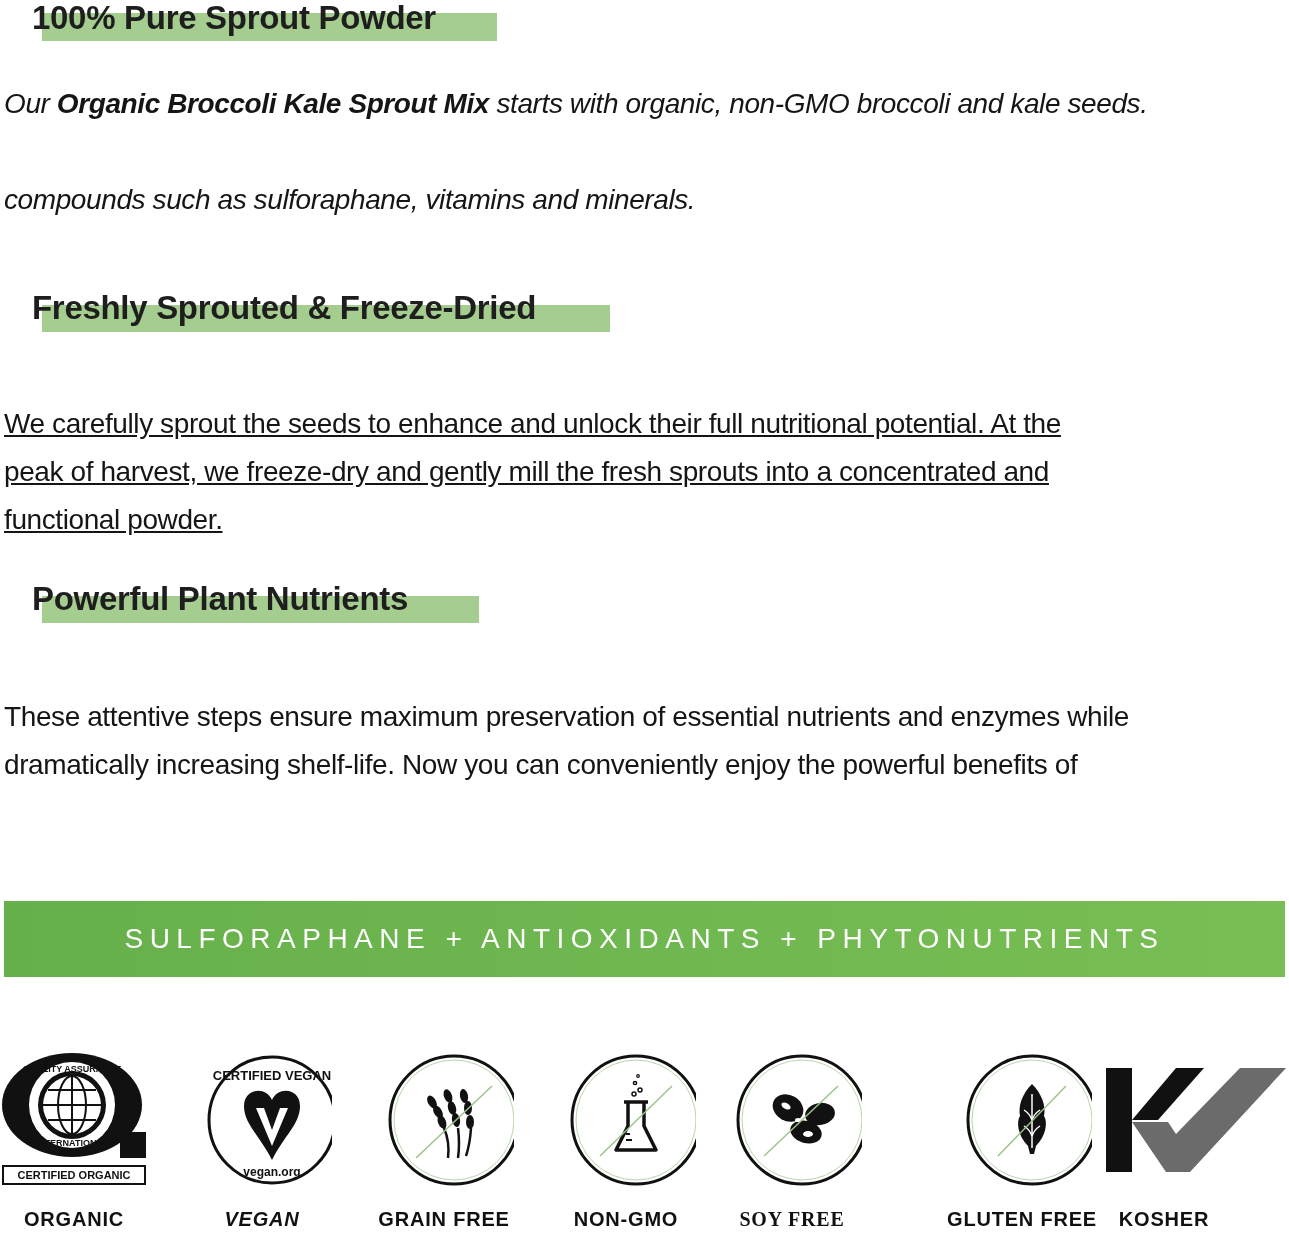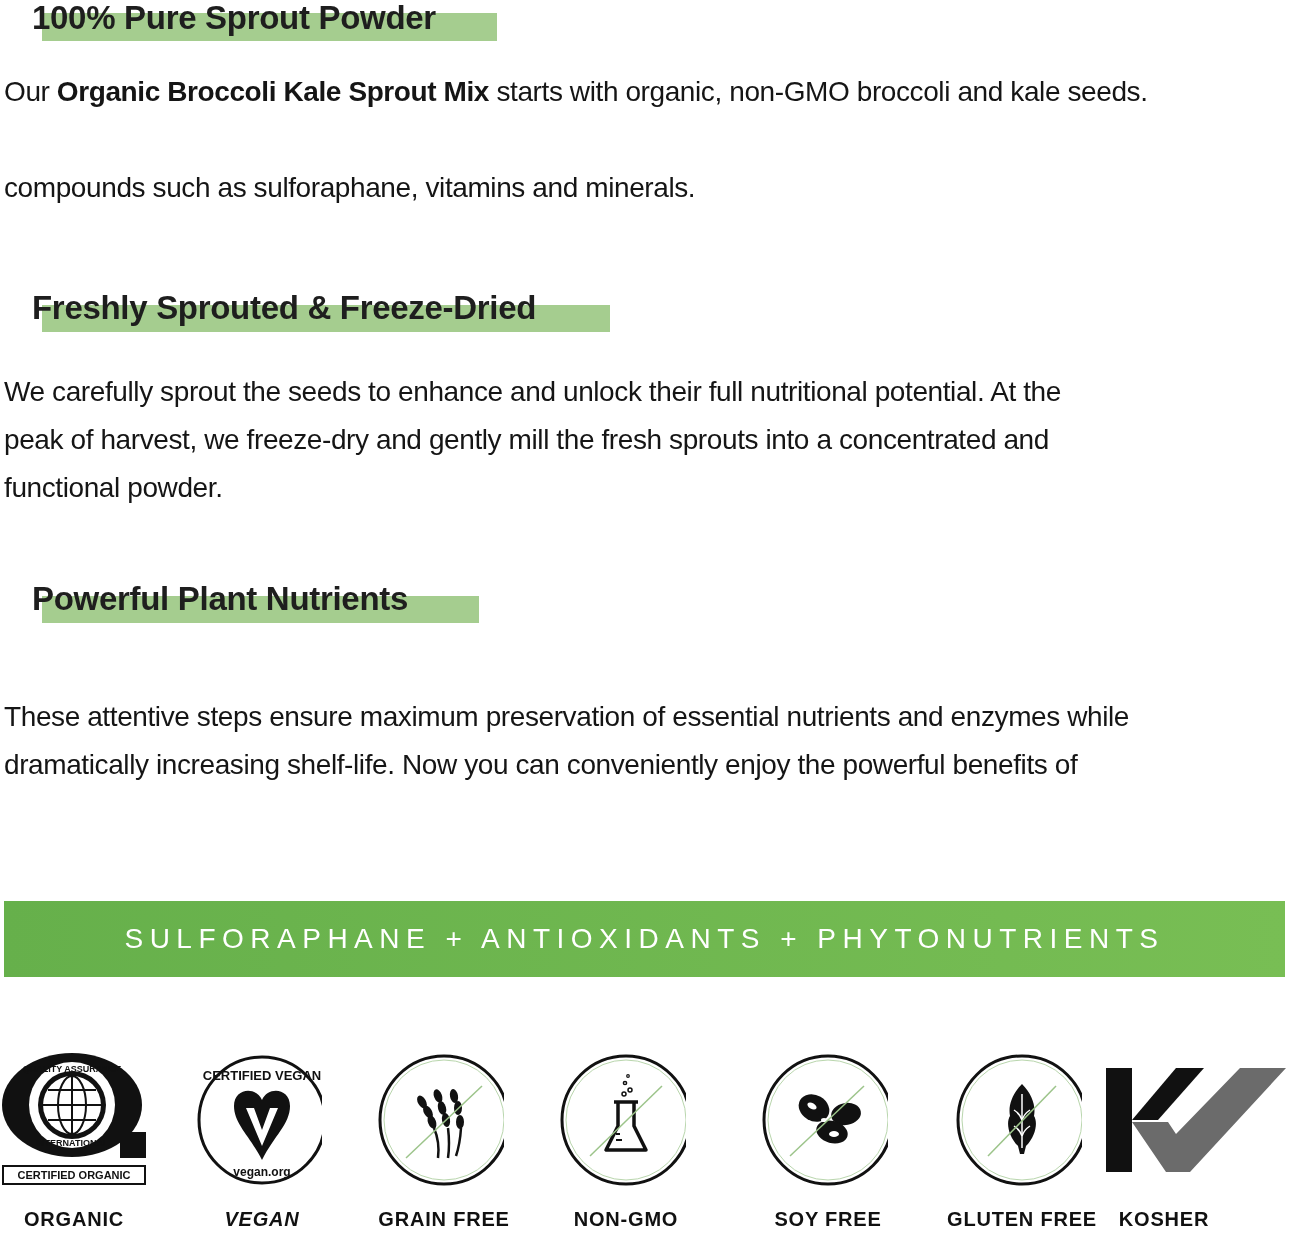--- a/index.html
+++ b/index.html
@@ -9,38 +9,38 @@
              font-size: 33px; line-height: 40px; color: #1e1e1e; letter-spacing: -0.3px; z-index: 2; white-space: nowrap; }
   .hl { position: absolute; background: #a5cd8f; z-index: 1; }
   .para { position: absolute; left: 4px; margin: 0; font-size: 28px; line-height: 48px;
           color: #151515; letter-spacing: -0.4px; width: 1285px; }
   .para b { font-weight: bold; }
   .banner { position: absolute; left: 4px; top: 901px; width: 1281px; height: 76px;
             background: linear-gradient(90deg, #66b04b 0%, #78be54 100%);
             display: flex; align-items: center; justify-content: center; }
   .banner span { color: #ffffff; font-size: 28px; letter-spacing: 6.5px; font-weight: normal; }
   .badge { position: absolute; top: 1050px; width: 160px; height: 180px; }
-  .badge .icon { position: absolute; left: 0; top: 0; width: 160px; height: 140px; display: flex; align-items: center; }
+  .badge .icon { position: absolute; left: 0; top: 0; width: 160px; height: 140px; display: flex; align-items: center; justify-content: center; }
   .badge .label { position: absolute; top: 158px; left: -30px; width: 220px; text-align: center;
                   font-weight: bold; font-size: 20px; letter-spacing: 0.8px; color: #111; }
 </style>
 </head>
 <body>
 
 <div class="hl" style="left:42px; top:13px; width:455px; height:28px;"></div>
 <h2 class="heading" style="top:-2px;">100% Pure Sprout Powder</h2>
-<p class="para" style="top:68px;">
+<p class="para" style="top:80px;font-style:italic;">
   <span>Our </span><b>Organic Broccoli Kale Sprout Mix</b><span> starts with organic, non-GMO broccoli and kale seeds.</span><br>
   <br>
   <span>compounds such as sulforaphane, vitamins and minerals.</span>
 </p>
 
 <div class="hl" style="left:42px; top:305px; width:568px; height:27px;"></div>
 <h2 class="heading" style="top:288px;">Freshly Sprouted &amp; Freeze-Dried</h2>
-<p class="para" style="top:368px;">
+<p class="para" style="top:400px;text-decoration:underline;">
   <span>We carefully sprout the seeds to enhance and unlock their full nutritional potential. At the</span><br>
   <span>peak of harvest, we freeze-dry and gently mill the fresh sprouts into a concentrated and</span><br>
   <span>functional powder.</span>
 </p>
 
 <div class="hl" style="left:42px; top:596px; width:437px; height:27px;"></div>
 <h2 class="heading" style="top:579px;">Powerful Plant Nutrients</h2>
 <p class="para" style="top:684px;margin-top:9px;">
   <span>These attentive steps ensure maximum preservation of essential nutrients and enzymes while</span><br>
   <span>dramatically increasing shelf-life. Now you can conveniently enjoy the powerful benefits of</span><br>
@@ -124,21 +124,21 @@
       <circle cx="78" cy="44" r="2" fill="none" stroke="#111" stroke-width="1.5"></circle>
       <circle cx="84" cy="40" r="2" fill="none" stroke="#111" stroke-width="1.5"></circle>
       <circle cx="79" cy="33" r="1.6" fill="none" stroke="#111" stroke-width="1.5"></circle>
       <circle cx="82" cy="26" r="1.3" fill="none" stroke="#111" stroke-width="1.2"></circle>
       <line x1="44" y1="106" x2="116" y2="36" stroke="#9cc48a" stroke-width="1.5"></line>
     </svg>
   </div>
   <div class="label">NON-GMO</div>
 </div>
 
-<div class="badge" style="left:748px;">
+<div class="badge" style="left:712px;font-family:Liberation Serif, serif;">
   <div class="icon">
     <svg width="140" height="140" viewBox="0 0 140 140">
       <circle cx="80" cy="70" r="64" fill="#fff" stroke="#111" stroke-width="3"></circle>
       <circle cx="80" cy="70" r="60" fill="none" stroke="#b9d6ad" stroke-width="1"></circle>
       <ellipse cx="66" cy="58" rx="16" ry="13" transform="rotate(30 66 58)" fill="#111"></ellipse>
       <ellipse cx="98" cy="64" rx="15" ry="11" transform="rotate(-10 98 64)" fill="#111"></ellipse>
       <ellipse cx="84" cy="82" rx="16" ry="11" transform="rotate(15 84 82)" fill="#111"></ellipse>
       <ellipse cx="64" cy="56" rx="5" ry="3" transform="rotate(30 64 56)" fill="#fff"></ellipse>
       <ellipse cx="86" cy="84" rx="5" ry="3" fill="#fff"></ellipse>
       <ellipse cx="76" cy="70" rx="3" ry="2" fill="#fff"></ellipse>

